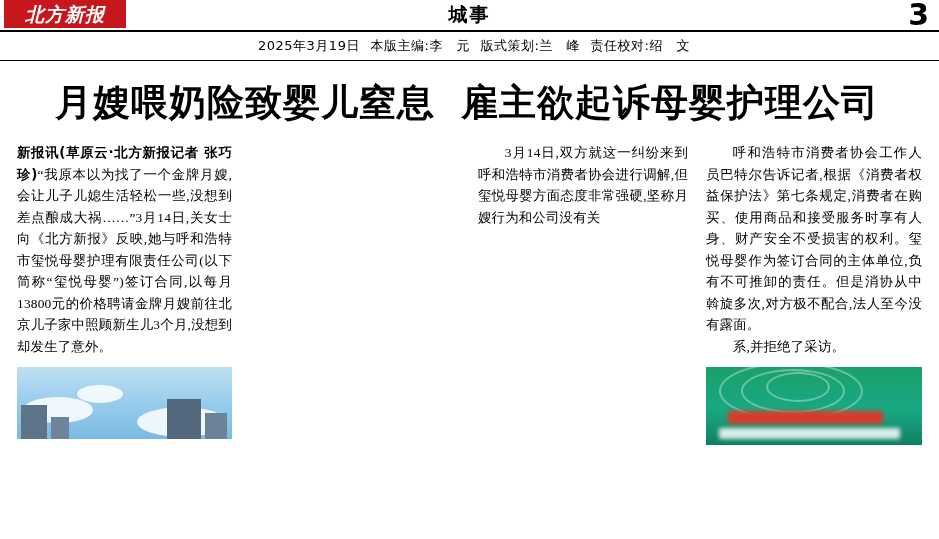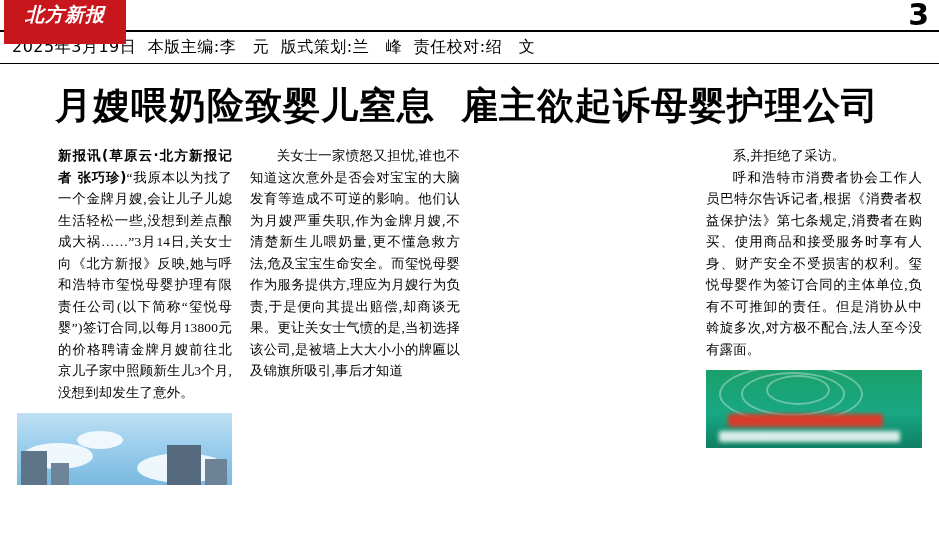--- a/index.html
+++ b/index.html
@@ -20,21 +20,21 @@
   .masthead {
     position: relative;
     height: 30px;
     border-bottom: 2px solid #000;
   }
   .logo {
     position: absolute;
     left: 4px;
     top: 0px;
     width: 122px;
-    height: 44px;
+    height: 28px;
     background: #c8161d;
     color: #fff;
     font-family: "DejaVu Sans", sans-serif;
     font-weight: bold;
     font-size: 19px;
     line-height: 28px;
     text-align: center;
     letter-spacing: 1px;
     font-style: italic;
   }
@@ -52,23 +52,23 @@
     top: -2px;
     font-family: "DejaVu Sans", sans-serif;
     font-weight: bold;
     font-size: 30px;
     line-height: 34px;
   }
 
   
   .bylinebar {
     border-bottom: 1px solid #000;
-    text-align: left;
-    font-family: "DejaVu Sans", sans-serif;
-    font-size: 16px;
+    text-align: center;
+    font-family: "DejaVu Sans", sans-serif;
+    font-size: 13px;
     padding: 5px 0 5px 9px;
     letter-spacing: 0.5px;
   }
   .bylinebar span { margin: 0 3px; }
 
   
   .headline {
     text-align: center;
     font-family: Liberation Sans, sans-serif;
     font-weight: bold;
@@ -92,21 +92,21 @@
     width: 152px;
     box-sizing: border-box;
     padding: 0 9px;
     font-size: 13.4px;
     line-height: 21.5px;
     text-align: justify;
     text-justify: inter-ideograph;
     letter-spacing: 0.2px;
   }
   .col p { margin: 0; text-indent: 2em; }
-  .col p.noindent { text-indent: 0; margin-left: 41px; }
+  .col p.noindent { text-indent: 0; }
   .lead-label { font-weight: bold; font-family: "DejaVu Sans", sans-serif; }
 
   .col-1 { width: 233px; }
   .col-2 { width: 228px; }
   .col-3 { width: 228px; }
   .col-4 { width: 234px; }
 
   
   .photo-sky {
     margin-top: 10px;
@@ -169,20 +169,21 @@
   }
   .photo-green .r1 { width: 60px; height: 26px; left: 28%; top: 6%; }
   .photo-green .r2 { width: 100px; height: 40px; left: 16%; top: 2%; }
   .photo-green .r3 { width: 140px; height: 54px; left: 6%; top: -6%; }
 </style>
 </head>
 <body>
 
 <div class="masthead">
   <div class="logo">北方新报</div>
+  <div class="section-title">城事</div>
   <div class="page-number">3</div>
 </div>
 
 <div class="bylinebar">
   <span>2025年3月19日</span>
   <span>本版主编:李　元</span>
   <span>版式策划:兰　峰</span>
   <span>责任校对:绍　文</span>
 </div>
 
@@ -201,29 +202,29 @@
       <div class="cloud c2"></div>
       <div class="cloud c3"></div>
       <div class="bld b1"></div>
       <div class="bld b2"></div>
       <div class="bld b3"></div>
       <div class="bld b4"></div>
     </div>
   </div>
 
   <div class="col col-2">
-    <p>关女士一家愤怒又担忧,谁也不知道这次意外是否会对宝宝的大脑发育等造成不可逆的影响。他们认为月嫂严重失职,作为金牌月嫂,不清楚新生儿喂奶量,更不懂急救方法,危及宝宝生命安全。而玺悦母婴作为服务提供方,理应为月嫂行为负责,于是便向其提出赔偿,却商谈无果。更让关女士气愤的是,当初选择该公司,是被墙上大大小小的牌匾以及锦旗所吸引,事后才知道</p>
   </div>
 
   <div class="col col-3">
+    <p>3月14日,双方就这一纠纷来到呼和浩特市消费者协会进行调解,但玺悦母婴方面态度非常强硬,坚称月嫂行为和公司没有关</p>
   </div>
 
   <div class="col col-4">
+    <p>呼和浩特市消费者协会工作人员巴特尔告诉记者,根据《消费者权益保护法》第七条规定,消费者在购买、使用商品和接受服务时享有人身、财产安全不受损害的权利。玺悦母婴作为签订合同的主体单位,负有不可推卸的责任。但是消协从中斡旋多次,对方极不配合,法人至今没有露面。</p>
     <p>系,并拒绝了采访。</p>
-    <p>呼和浩特市消费者协会工作人员巴特尔告诉记者,根据《消费者权益保护法》第七条规定,消费者在购买、使用商品和接受服务时享有人身、财产安全不受损害的权利。玺悦母婴作为签订合同的主体单位,负有不可推卸的责任。但是消协从中斡旋多次,对方极不配合,法人至今没有露面。</p>
     <div class="photo-green">
       <div class="ring r3"></div>
       <div class="ring r2"></div>
       <div class="ring r1"></div>
       <div class="redbar"></div>
       <div class="whitebar"></div>
     </div>
   </div>
 
 </div>

